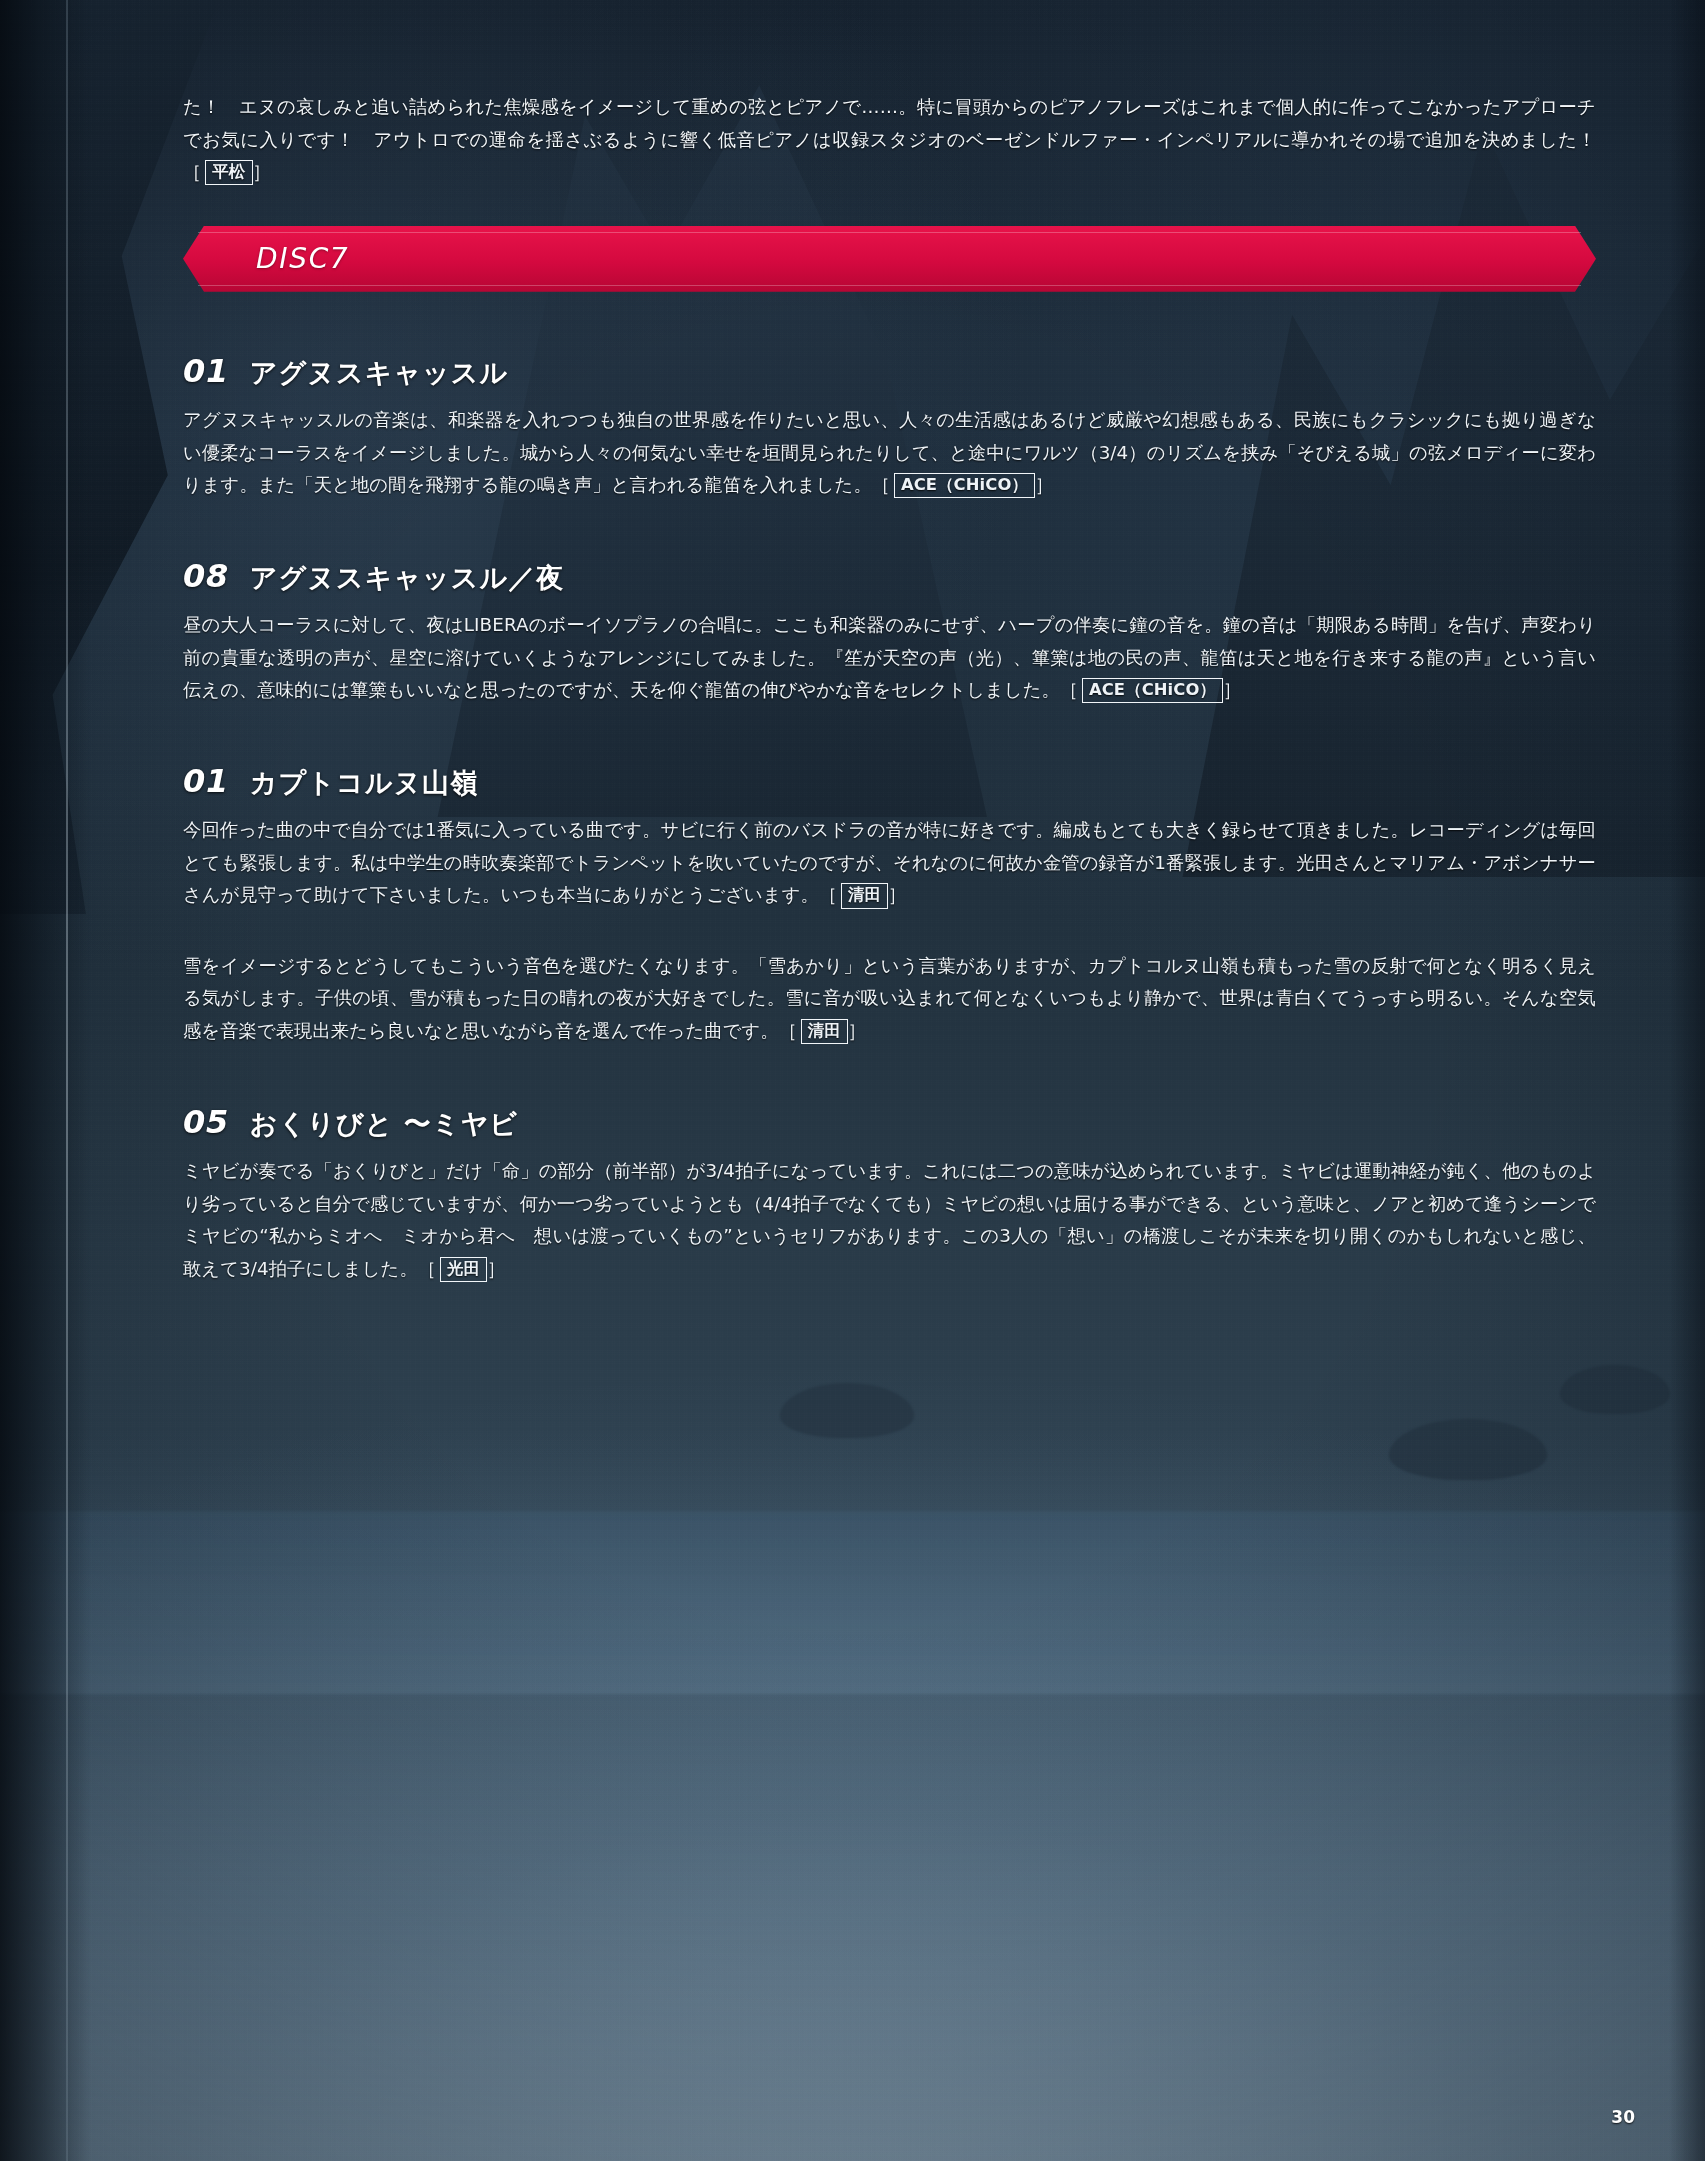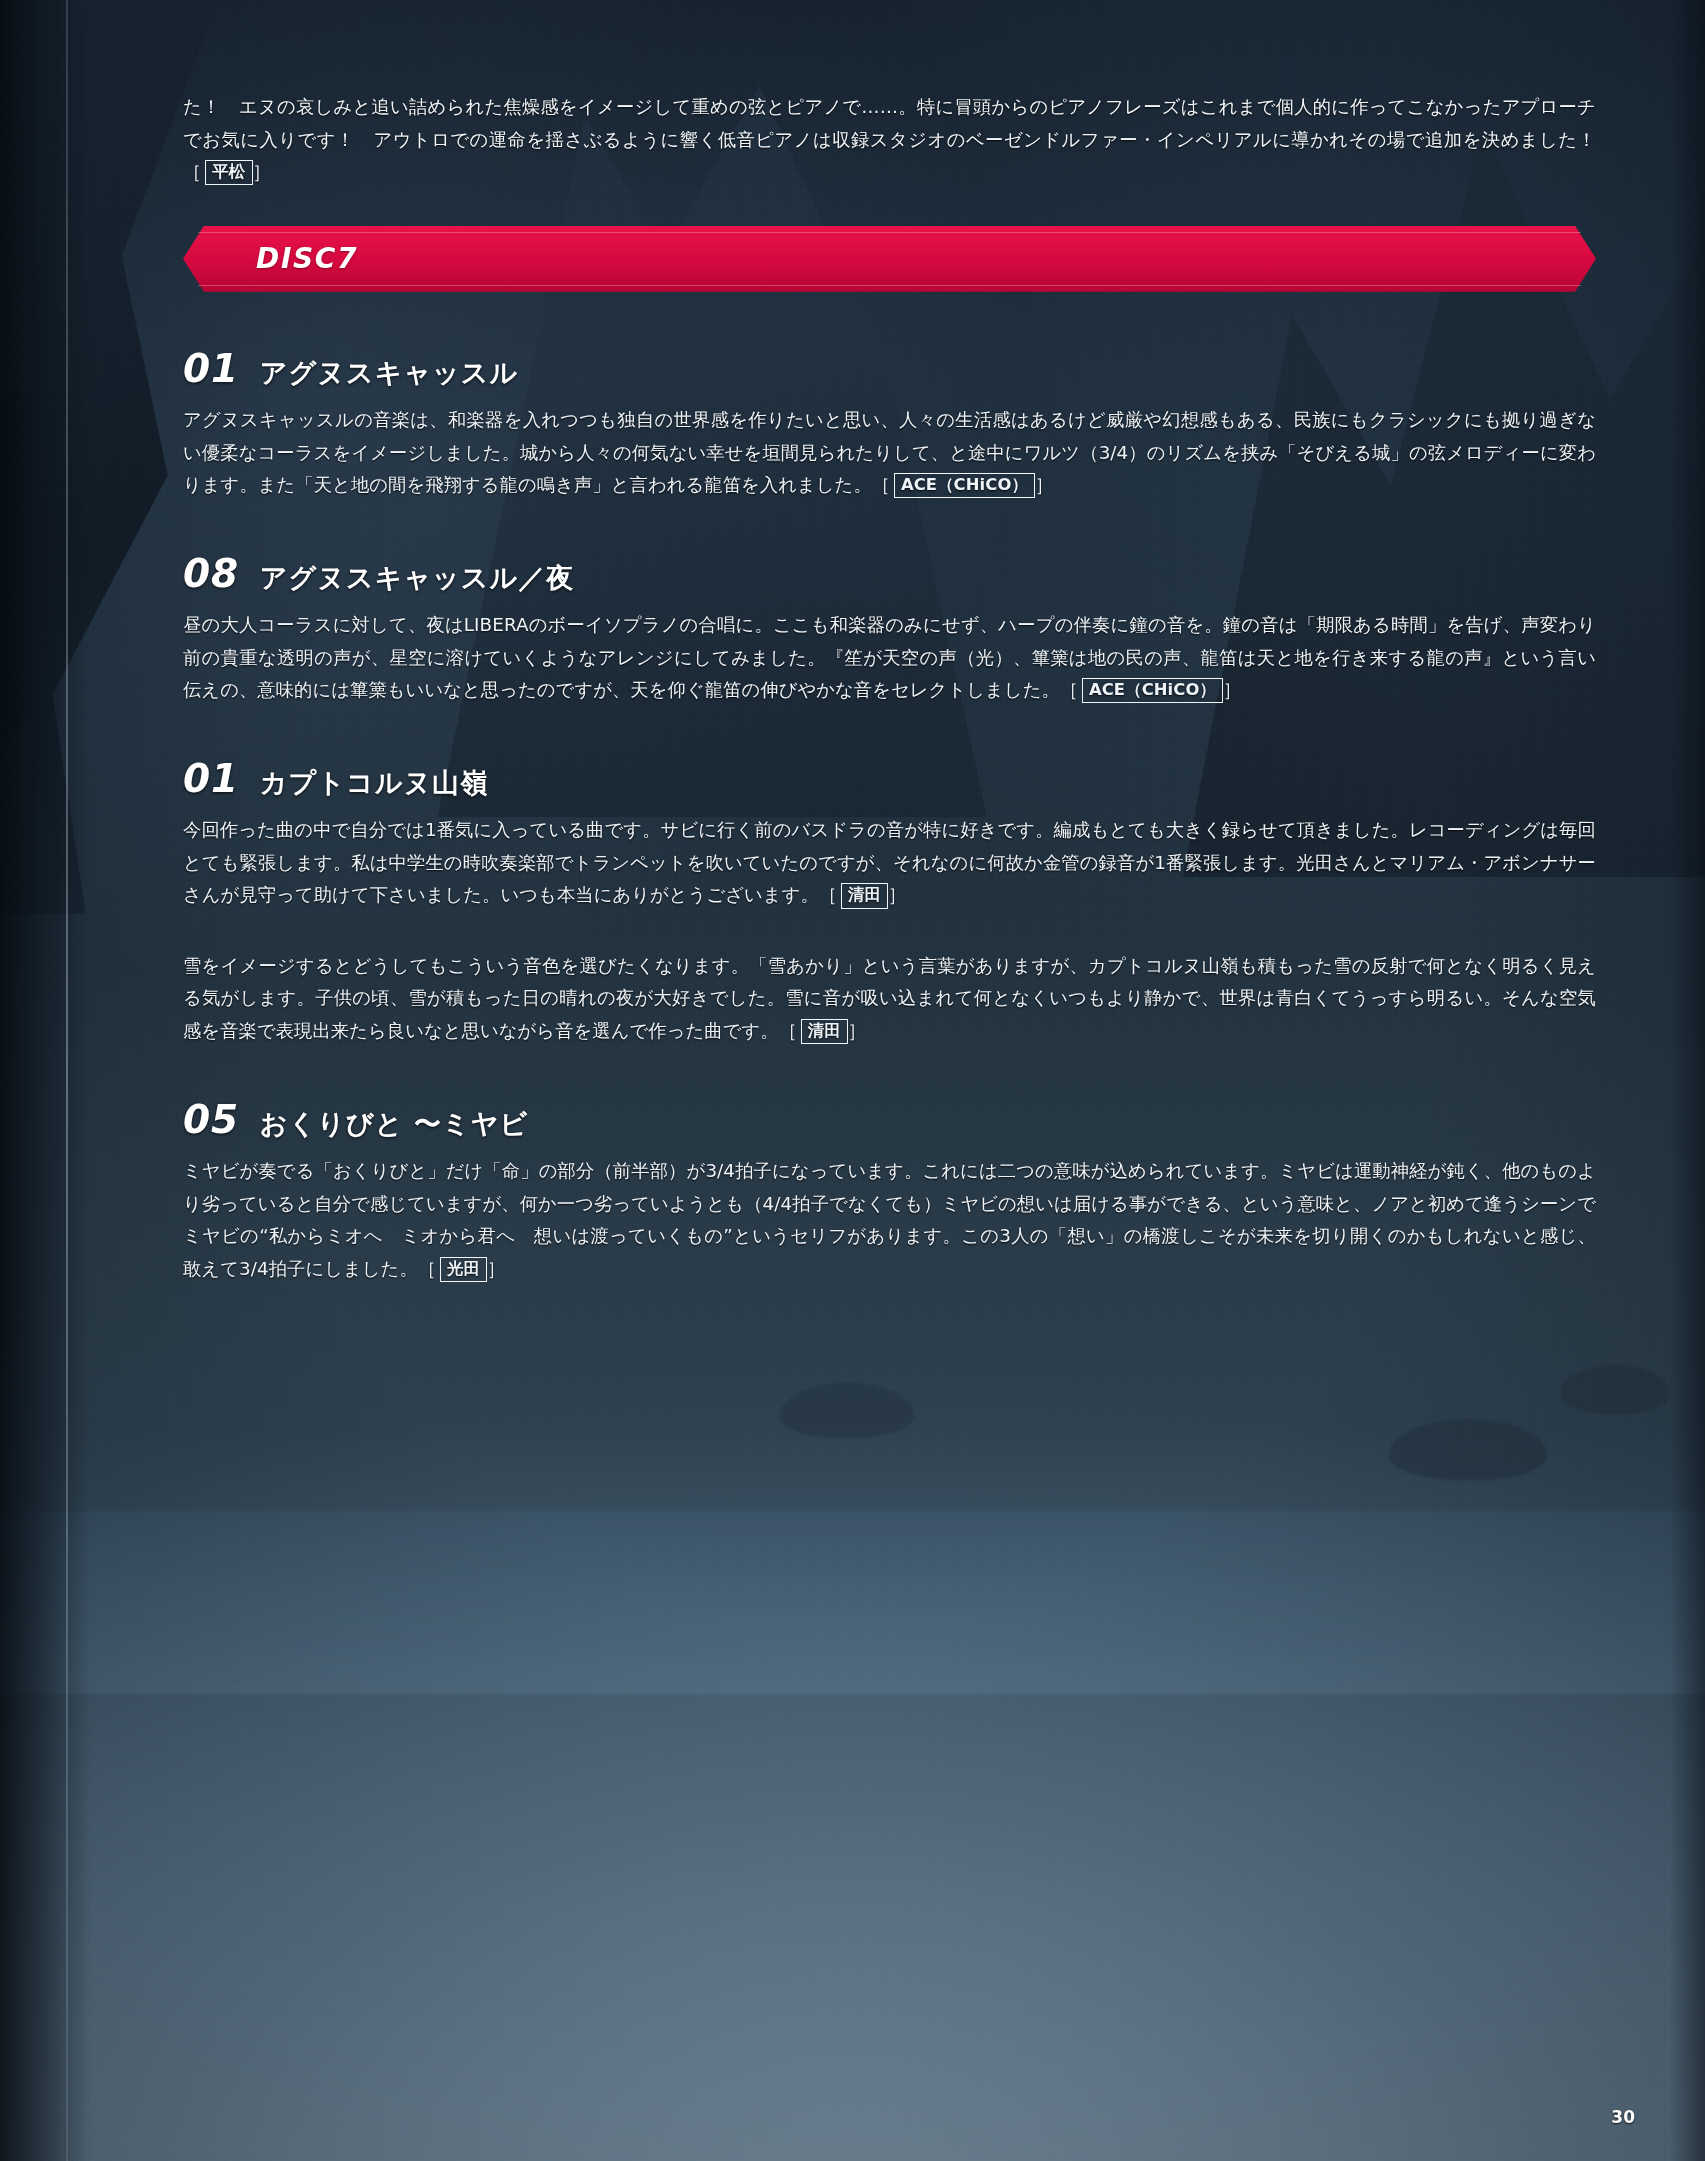--- a/index.html
+++ b/index.html
@@ -143,39 +143,39 @@
     position: absolute;
     left: 14.6px; top: 6.1px; right: 14.6px; bottom: 6.1px;
     border-top: 1.2px solid rgba(255,255,255,0.25);
     border-bottom: 1.2px solid rgba(255,255,255,0.25);
     pointer-events: none;
   }
   .disc-banner-label {
     position: relative;
     color: #ffffff;
     font-size: 28px;
-    font-weight: bold;
+    font-weight: normal;
     font-style: italic;
     letter-spacing: 0.06em;
     padding-left: 73px;
     text-shadow: 0 1.2px 2.4px rgba(0,0,0,0.35);
   }
 
   
   .track {
     margin-bottom: 38px;
   }
   .track-head {
     display: flex;
     align-items: baseline;
     margin-bottom: 13.4px;
   }
   .track-num {
     color: #ffffff;
-    font-size: 39px;
+    font-size: 32px;
     font-weight: bold;
     font-style: italic;
     letter-spacing: 0.02em;
     margin-right: 21px;
     text-shadow: 0 1.2px 3px rgba(0,0,0,0.8);
   }
   .track-title {
     color: #ffffff;
     font-size: 27px;
     font-weight: bold;

